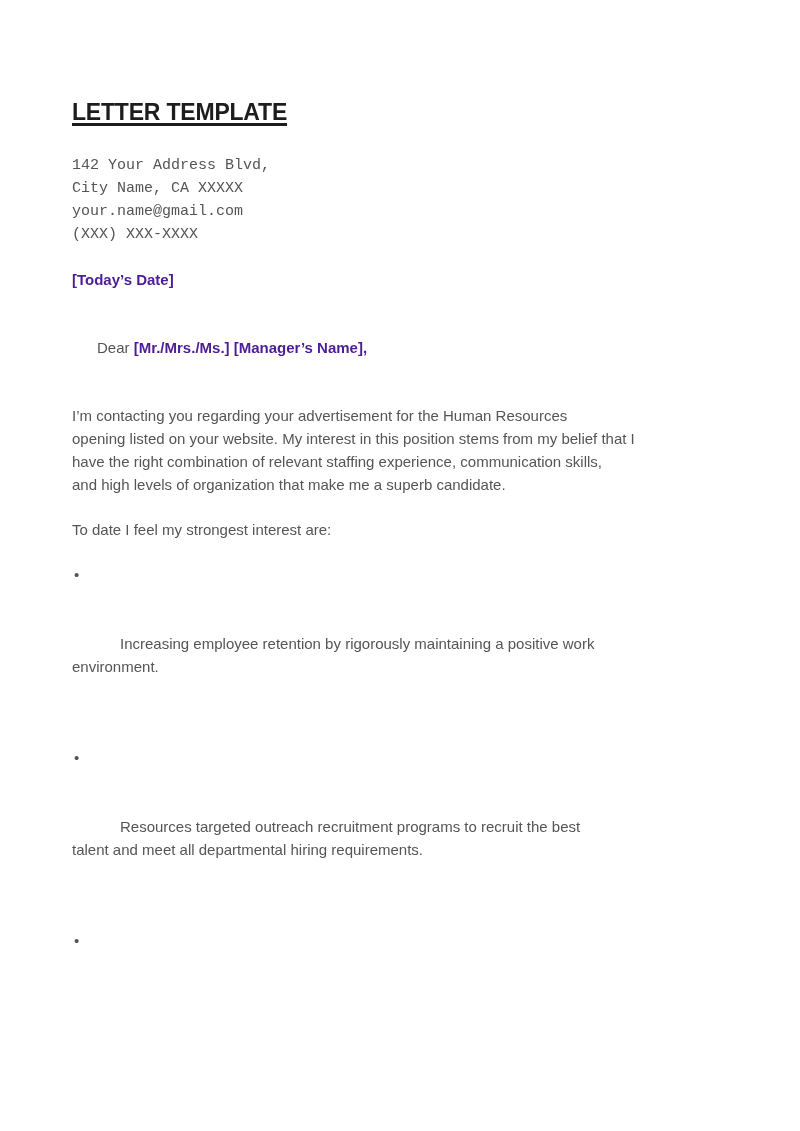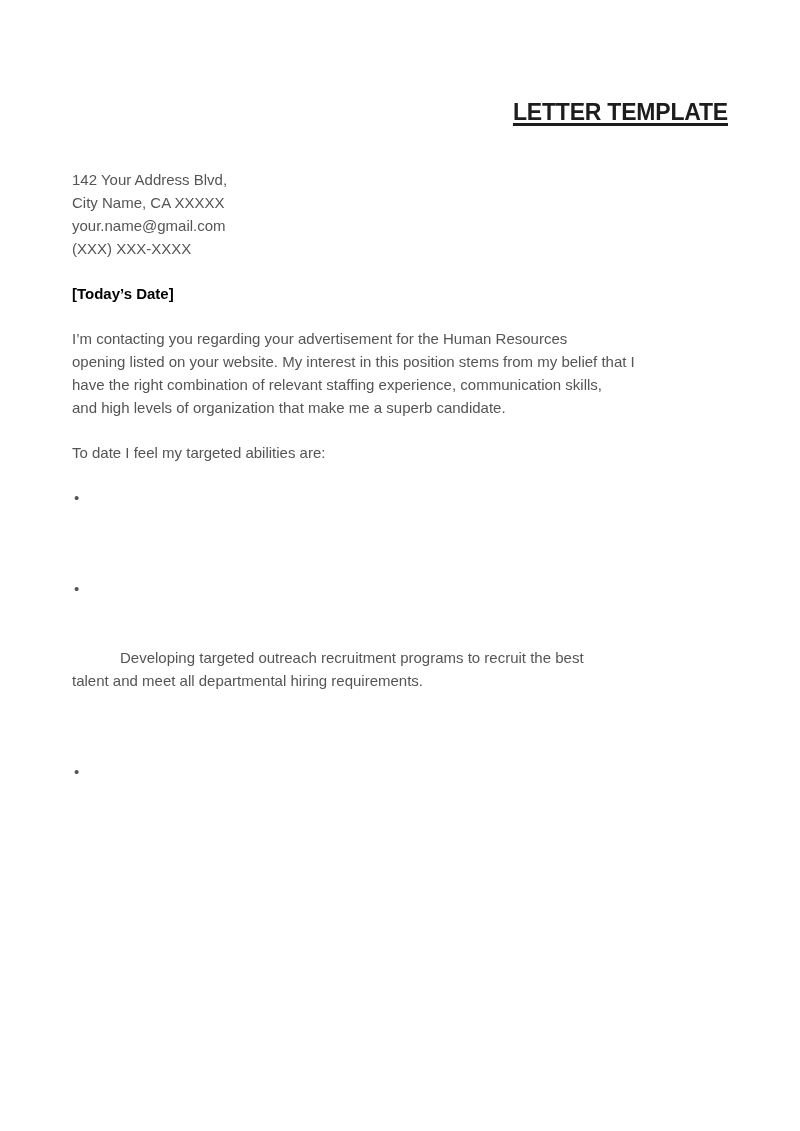--- a/index.html
+++ b/index.html
@@ -13,21 +13,21 @@
     box-sizing: border-box;
   }
   .content {
     position: absolute;
     left: 72px;
     top: 0;
     width: 660px;
   }
   .title-block {
     padding-top: 94px;
-    text-align: right;
+    text-align: left;
     width: 656px;
   }
   .title-line {
     line-height: 36px;
     font-size: 23px;
     font-weight: 700;
     letter-spacing: -0.2px;
     color: #1d1d1d;
   }
   .title-line span {
@@ -35,22 +35,22 @@
     text-decoration-thickness: 2.5px;
     text-underline-offset: 3px;
   }
   .block {
     font-size: 15px;
     line-height: 23px;
     white-space: pre;
     margin-top: 22px;
   }
   .body-text  { color: #555555; font-weight: 400; }
-  .bold-text  { color: #000000; font-weight: 700; }
-  .sender-block { margin-top: 38px; }
+  .bold-text  { color: #4c1d95; font-weight: 700; }
+  .sender-block { margin-top: 24px; font-family: Liberation Mono, monospace; }
   .bullet-item { position: relative; }
   .bullet-glyph {
     position: absolute;
     left: 2px;
     top: 0;
     color: #555555;
     font-size: 15px;
     line-height: 23px;
   }
   .bullet-lines { text-indent: 48px; }
@@ -67,35 +67,40 @@
     </div>
 
     <div class="block body-text sender-block">142 Your Address Blvd,
 City Name, CA XXXXX
 your.name@gmail.com
 (XXX) XXX-XXXX</div>
 
     <div class="block bold-text">[Today’s Date]</div>
 
 
+    <div class="block body-text salutation">
+      <span class="sal-prefix">Dear </span><span class="bold-text">[Mr./Mrs./Ms.] [Manager’s Name],</span>
+    </div>
 
     <div class="block body-text">I’m contacting you regarding your advertisement for the Human Resources
 opening listed on your website. My interest in this position stems from my belief that I
 have the right combination of relevant staffing experience, communication skills,
 and high levels of organization that make me a superb candidate.</div>
 
-    <div class="block body-text">To date I feel my targeted abilities are:</div>
+    <div class="block body-text">To date I feel my strongest interest are:</div>
 
     <div class="block body-text bullet-item">
       <span class="bullet-glyph">•</span>
+      <div class="bullet-lines">Increasing employee retention by rigorously maintaining a positive work
+environment.</div>
     </div>
 
     <div class="block body-text bullet-item">
       <span class="bullet-glyph">•</span>
-      <div class="bullet-lines">Developing targeted outreach recruitment programs to recruit the best
+      <div class="bullet-lines">Resources targeted outreach recruitment programs to recruit the best
 talent and meet all departmental hiring requirements.</div>
     </div>
 
     <div class="block body-text bullet-item">
       <span class="bullet-glyph">•</span>
       
     </div>
 
   </div>
 </div>

